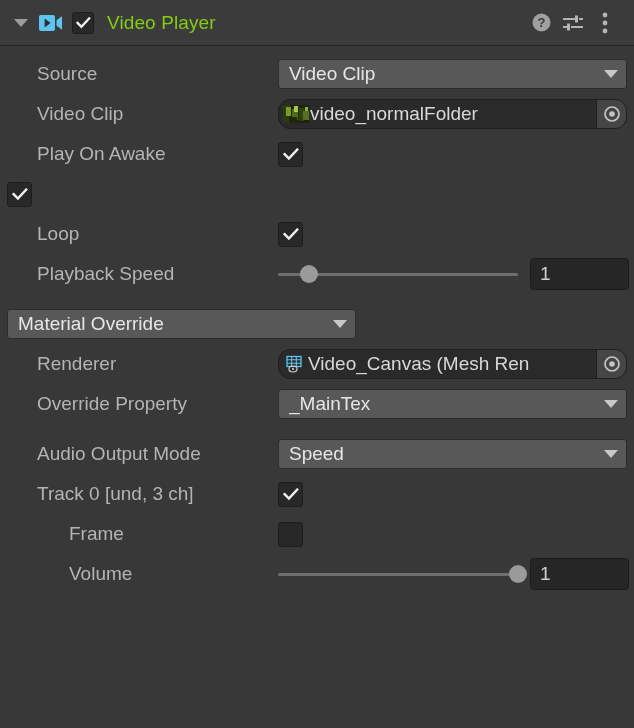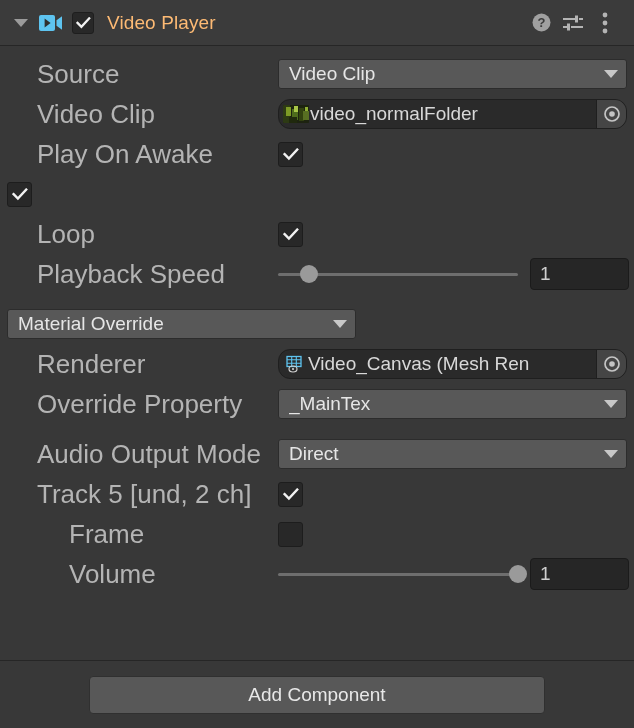--- a/index.html
+++ b/index.html
@@ -49,21 +49,21 @@
     background: #282828;
     border: 1px solid #1e1e1e;
     border-radius: 3px;
     display: flex; align-items: center; justify-content: center;
     cursor: pointer;
   }
   .hdr-check svg { display:block; }
   .comp-title {
     margin-left: 13px;
     font-size: 19px;
-    color: #fdba74;
+    color: #84cc16;
     letter-spacing: .1px;
     white-space: nowrap;
   }
   .hdr-spacer { flex: 1 1 auto; }
   .hdr-btn {
     width: 30px; height: 28px;
     display: flex; align-items: center; justify-content: center;
     cursor: pointer;
     margin-left: 2px;
   }
@@ -78,21 +78,21 @@
     height: 40px;
     display: flex;
     align-items: center;
     position: relative;
   }
   .row.gap { margin-top: 10px; }
   .label {
     width: 271px;
     flex: 0 0 271px;
     padding-left: 30px;
-    font-size: 26px;
+    font-size: 19px;
     color: #b4b4b4;
     white-space: nowrap;
     overflow: hidden;
   }
   .label.indent1 { padding-left: 62px; }
   .field { flex: 1 1 auto; display: flex; align-items: center; height: 100%; }
 
   
   .popup {
     height: 30px;
@@ -414,28 +414,28 @@
           <span class="ptext">_MainTex</span>
           <span class="parrow"></span>
         </div>
       </div>
     </div>
 
     <div class="row gap">
       <div class="label">Audio Output Mode</div>
       <div class="field">
         <div class="popup">
-          <span class="ptext">Direct</span>
+          <span class="ptext">Speed</span>
           <span class="parrow"></span>
         </div>
       </div>
     </div>
 
     <div class="row">
-      <div class="label">Track 5 [und, 2 ch]</div>
+      <div class="label">Track 0 [und, 3 ch]</div>
       <div class="field">
         <div class="checkbox">
           <svg width="16" height="13" viewBox="0 0 16 13">
             <path d="M1.6 6.2 L5.9 10.6 L14.2 1.6" stroke="#f2f2f2" stroke-width="2.4" fill="none" stroke-linecap="square"></path>
           </svg>
         </div>
       </div>
     </div>
 
     <div class="row">
@@ -451,17 +451,14 @@
         <div class="sliderwrap">
           <div class="track"></div>
           <div class="knob" style="left: 100%;"></div>
         </div>
         <div class="numfield">1</div>
       </div>
     </div>
 
   </div>
 
-  <div class="footer">
-    <div class="add-component">Add Component</div>
-  </div>
 
 </div>
 
 </body></html>

